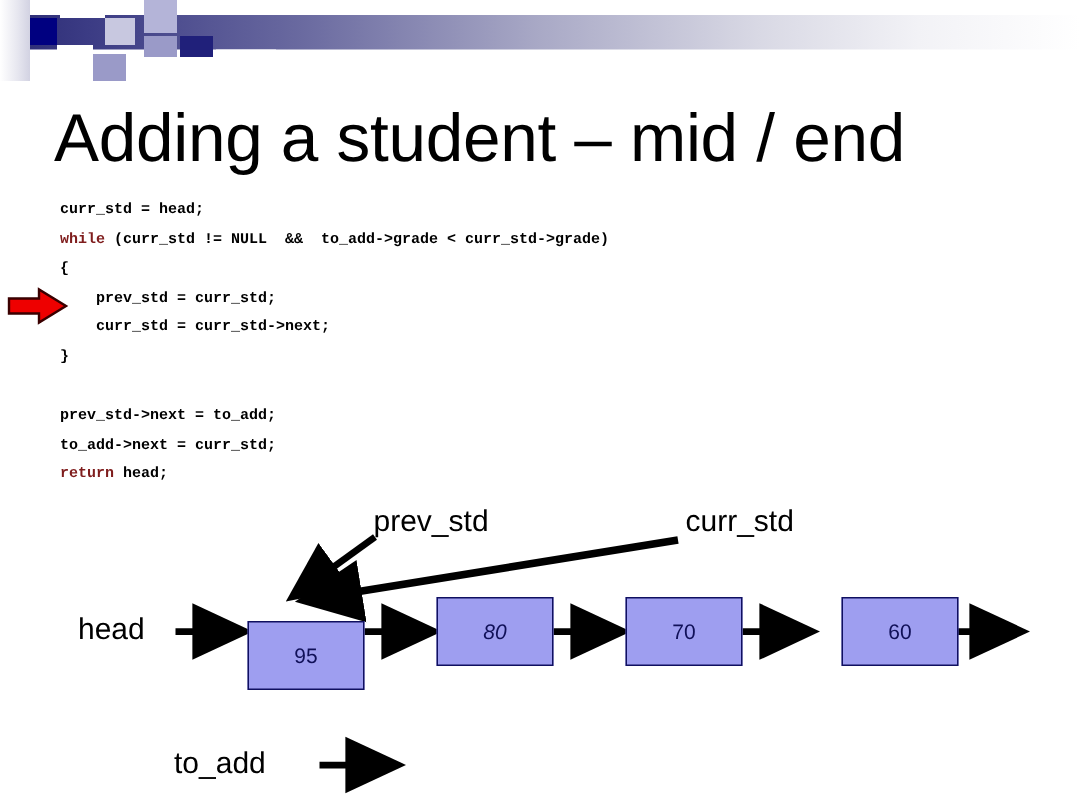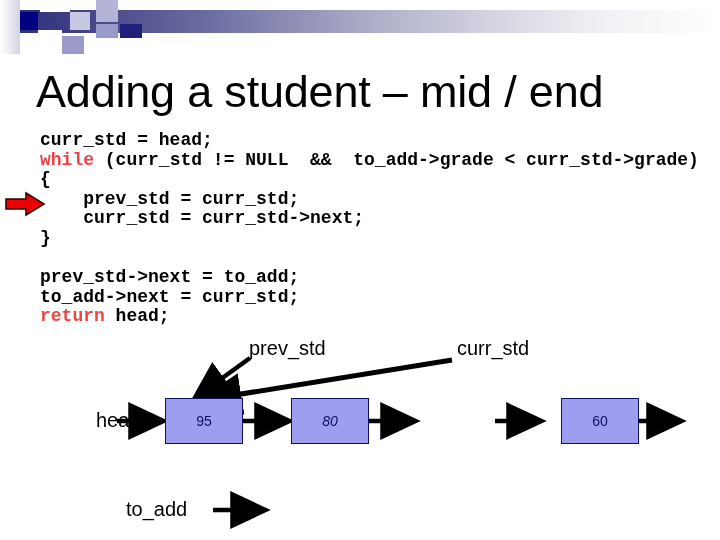--- a/index.html
+++ b/index.html
@@ -51,28 +51,28 @@
     letter-spacing: -0.2px;
     white-space: nowrap;
   }
 
   
   #code-block {
     position: absolute;
     left: 40px;
     top: 131px;
     font-family: "Liberation Mono", monospace;
-    font-size: 18px;
+    font-size: 10px;
     line-height: 19.6px;
     color: #000000;
     white-space: pre;
     font-weight: bold;
   }
   .code-line { white-space: pre; }
-  .kw { color: #ef4444; }
+  .kw { color: #7f1d1d; }
 
   
   #red-arrow {
     position: absolute;
     left: 4px;
     top: 190px;
     width: 42px;
     height: 28px;
   }
 
@@ -91,37 +91,37 @@
     background: #9e9ef0;
     border: 1.5px solid #101060;
     box-sizing: border-box;
     color: #101058;
     font-family: "Liberation Sans", sans-serif;
     font-size: 14px;
     display: flex;
     align-items: center;
     justify-content: center;
   }
-  #box-95 { left: 165px; top: 78px; }
+  #box-95 { left: 165px; top: 94px; }
   #box-80 { left: 291px; top: 78px; font-style: italic; }
   #box-70 { left: 417px; top: 78px; }
   #box-60 { left: 543px; top: 78px; margin-left: 18px; }
   #box-75 { left: 268px; top: 167px; }
 
   .diagram-label {
     position: absolute;
     font-family: "Liberation Sans", sans-serif;
     font-size: 20px;
     color: #000000;
     white-space: nowrap;
   }
   #label-prev-std { left: 249px; top: 17px; }
   #label-curr-std { left: 457px; top: 17px; }
-  #label-head     { left: 52px;  top: 89px; margin-left: 44px; }
-  #label-to-add   { left: 126px; top: 178px; }
+  #label-head     { left: 52px;  top: 89px; }
+  #label-to-add   { left: 116px; top: 178px; }
 
   #diagram-lines {
     position: absolute;
     left: 0; top: 0;
     width: 720px; height: 220px;
   }
 </style>
 </head>
 <body>
 
@@ -172,14 +172,15 @@
     <line x1="452" y1="40" x2="204" y2="80" stroke="#000000" stroke-width="5" marker-end="url(#ah)"></line>
   </svg>
 
   <div class="diagram-label" id="label-prev-std">prev_std</div>
   <div class="diagram-label" id="label-curr-std">curr_std</div>
   <div class="diagram-label" id="label-head">head</div>
   <div class="diagram-label" id="label-to-add">to_add</div>
 
   <div class="node-box" id="box-95">95</div>
   <div class="node-box" id="box-80">80</div>
+  <div class="node-box" id="box-70">70</div>
   <div class="node-box" id="box-60">60</div>
 </div>
 
 </body></html>

